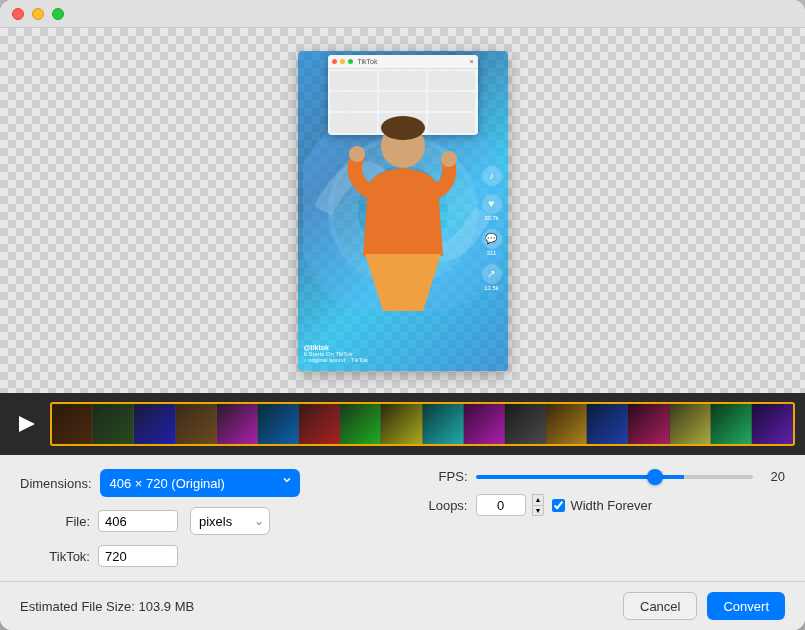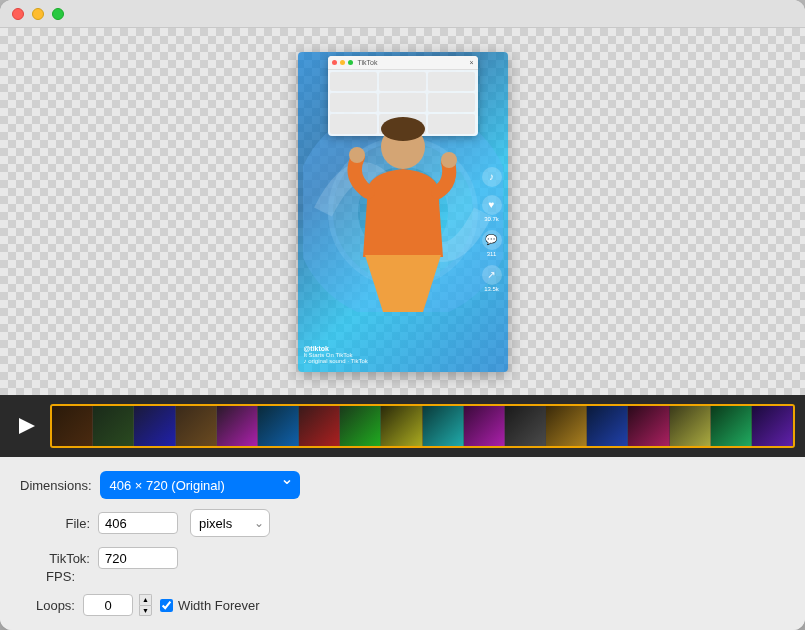--- a/index.html
+++ b/index.html
@@ -262,22 +262,22 @@
     .film-frame:nth-child(15) { background: linear-gradient(135deg, #2a0a1a, #aa2060); }
     .film-frame:nth-child(16) { background: linear-gradient(135deg, #3a3a1a, #aaaa40); }
     .film-frame:nth-child(17) { background: linear-gradient(135deg, #0a3a1a, #20aa60); }
     .film-frame:nth-child(18) { background: linear-gradient(135deg, #1a0a3a, #6020aa); }
 
     
     .controls-panel {
       background: #ececec;
       padding: 14px 20px 14px 20px;
       display: flex;
+      gap: 20px;
       flex-shrink: 0;
-      flex-direction: column;
     }
 
     .left-controls {
       flex: 1;
       display: flex;
       flex-direction: column;
       gap: 10px;
     }
 
     .right-controls {
@@ -675,20 +675,24 @@
       <div class="control-row">
         <span class="control-label">TikTok:</span>
         <input type="text" class="control-input height-input" value="720" style="">
       </div>
     </div>
 
     <div class="right-controls">
 
       <div class="control-row">
         <span class="control-label" style="min-width:55px;">FPS:</span>
+        <div class="slider-container">
+          <input type="range" class="control-slider" min="1" max="30" value="20" style="">
+          <span class="slider-value">20</span>
+        </div>
       </div>
 
 
       <div class="control-row">
         <span class="control-label" style="min-width:55px;">Loops:</span>
         <div class="loops-group">
           <input type="text" class="loops-input" value="0" style="">
           <div class="stepper">
             <button class="stepper-btn">▲</button>
             <button class="stepper-btn">▼</button>
@@ -696,13 +700,23 @@
           <label class="checkbox-label">
             <input type="checkbox" class="checkbox-input" checked="" style="">
             <span>Width Forever</span>
           </label>
         </div>
       </div>
 
     </div>
   </div>
 
+  <div class="bottom-bar">
+    <span class="file-size-text">
+      <span>Estimated File Size:</span>
+      <span>103.9 MB</span>
+    </span>
+    <div class="bottom-buttons">
+      <button class="btn-cancel">Cancel</button>
+      <button class="btn-convert">Convert</button>
+    </div>
+  </div>
 </div>
 
 </body></html>

